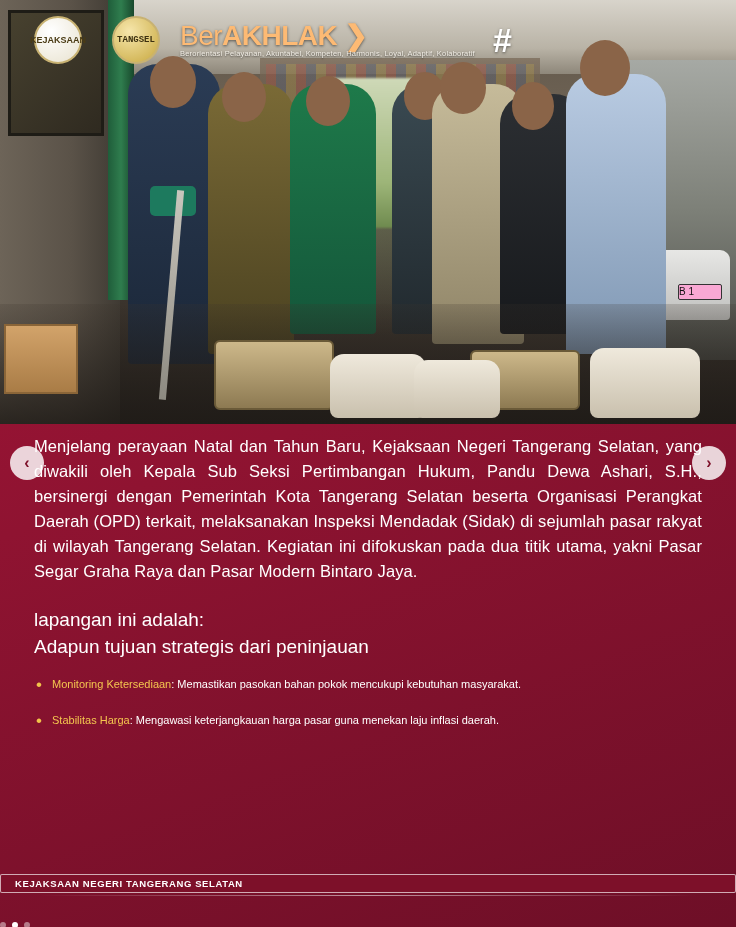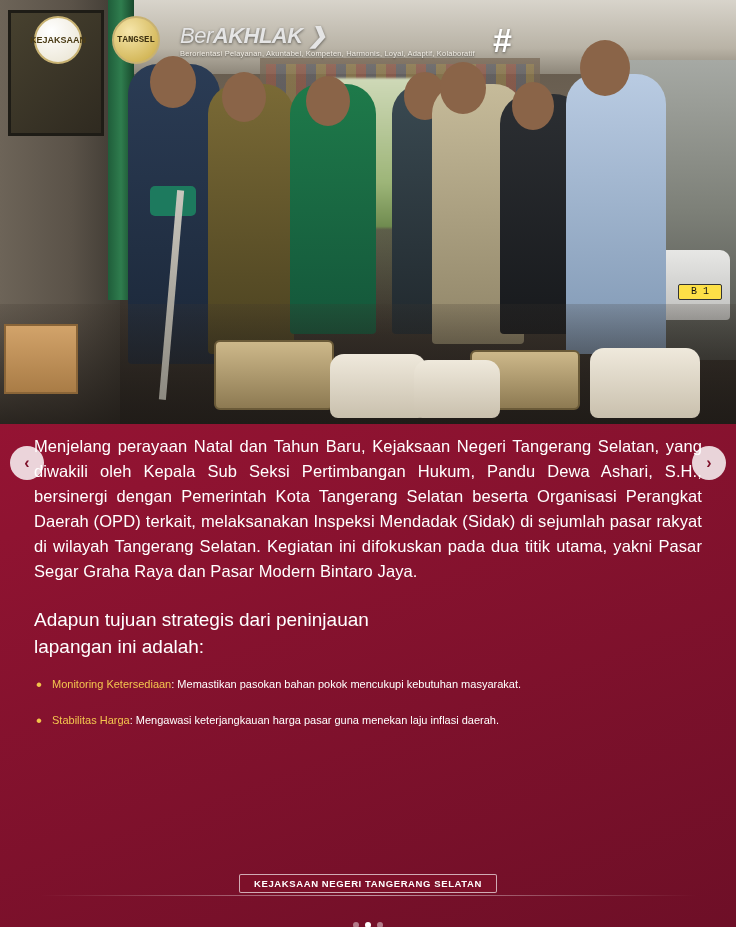--- a/index.html
+++ b/index.html
@@ -71,23 +71,23 @@
     position: absolute; right: 0; top: 60px; width: 130px; height: 300px;
     background: linear-gradient(to bottom, #a6a9a4, #7d8078 50%, #4b4c47);
   }
   .car {
     position: absolute; right: 6px; top: 250px; width: 120px; height: 70px;
     background: linear-gradient(to bottom, #e7e7e5, #bfbfbd);
     border-radius: 6px 10px 4px 4px;
   }
   .plate {
     position: absolute; right: 14px; top: 284px; width: 44px; height: 16px;
-    background: #fde047; border: 1px solid #333; border-radius: 2px;
-    font-size: 10px; color: #111; text-align: center; line-height: 14px;
-    font-family: Liberation Mono, monospace;
+    background: #f9a8d4; border: 1px solid #333; border-radius: 2px;
+    font-size: 10px; color: #111; line-height: 14px;
+    font-family: Liberation Sans, sans-serif;
   }
   .floor-sacks {
     position: absolute; left: 0; bottom: 0; width: 736px; height: 120px;
     background: linear-gradient(to bottom, rgba(60,52,44,0.2), rgba(30,26,22,0.85));
   }
   .sack {
     position: absolute; bottom: 6px; border-radius: 14px 14px 8px 8px;
     background: linear-gradient(to bottom, #efe9dc, #c9c0ad);
   }
   .bin {
@@ -132,24 +132,23 @@
     line-height: 9px;
     margin-left: 16px;
   }
   .logo-circle.gold {
     background: radial-gradient(circle at 35% 30%, #f6e6ab, #c8a83f);
     color: #3d3110;
     font-family: Liberation Mono, monospace;
   }
   .berakhlak { margin-left: 6px; }
   .berakhlak-main {
-    font-size: 22px; font-weight: bold; color: #e5e5e5; letter-spacing: -0.5px;
+    font-size: 28px; font-weight: bold; color: #fdba74; letter-spacing: -0.5px;
     text-shadow: 0 1px 3px rgba(0,0,0,0.55);
     line-height: 26px;
-    font-style: italic;
   }
   .berakhlak-main .thin { font-weight: normal; }
   .berakhlak-sub {
     font-size: 7.5px; color: #f2eee6; letter-spacing: 0.2px;
     text-shadow: 0 1px 2px rgba(0,0,0,0.6);
   }
   .bangga-wrap { display: flex; align-items: center; gap: 6px; margin-left: 4px; }
   .bangga-mark {
     font-size: 34px; color: #ffffff; font-weight: bold; line-height: 30px;
     text-shadow: 0 1px 3px rgba(0,0,0,0.5);
@@ -210,21 +209,21 @@
     color: #7d1029; font-size: 16px; font-weight: bold;
     z-index: 10;
   }
   .arrow.left { left: 10px; }
   .arrow.right { right: 10px; }
 
   
   .footer {
     position: absolute;
     left: 0; bottom: 0; width: 736px; height: 48px;
-    display: flex; flex-direction: column; align-items: center; justify-content: center;
+    display: flex; flex-direction: column; justify-content: center;
     gap: 23px;
   }
   .footer-line {
     position: absolute; top: 16px; left: 40px; right: 40px; height: 1px;
     background: linear-gradient(to right, rgba(255,255,255,0), rgba(255,255,255,0.55), rgba(255,255,255,0));
   }
   .footer-label {
     position: relative;
     background: #7d1029;
     padding: 3px 14px;
@@ -304,22 +303,22 @@
     </div>
   </div>
 
   <div class="arrow left">‹</div>
   <div class="arrow right">›</div>
 
   <div class="panel">
     <p class="lead">Menjelang perayaan Natal dan Tahun Baru, Kejaksaan Negeri Tangerang Selatan, yang diwakili oleh Kepala Sub Seksi Pertimbangan Hukum, Pandu Dewa Ashari, S.H., bersinergi dengan Pemerintah Kota Tangerang Selatan beserta Organisasi Perangkat Daerah (OPD) terkait, melaksanakan Inspeksi Mendadak (Sidak) di sejumlah pasar rakyat di wilayah Tangerang Selatan. Kegiatan ini difokuskan pada dua titik utama, yakni Pasar Segar Graha Raya dan Pasar Modern Bintaro Jaya.</p>
 
     <div class="subhead">
+      <div>lapangan ini adalah:</div>
       <div>Adapun tujuan strategis dari peninjauan</div>
-      <div>lapangan ini adalah:</div>
     </div>
 
     <ul class="points">
       <li>
         <span class="hl">Monitoring Ketersediaan</span><span>: Memastikan pasokan bahan pokok mencukupi kebutuhan masyarakat.</span>
       </li>
       <li>
         <span class="hl">Stabilitas Harga</span><span>: Mengawasi keterjangkauan harga pasar guna menekan laju inflasi daerah.</span>
       </li>
     </ul>

